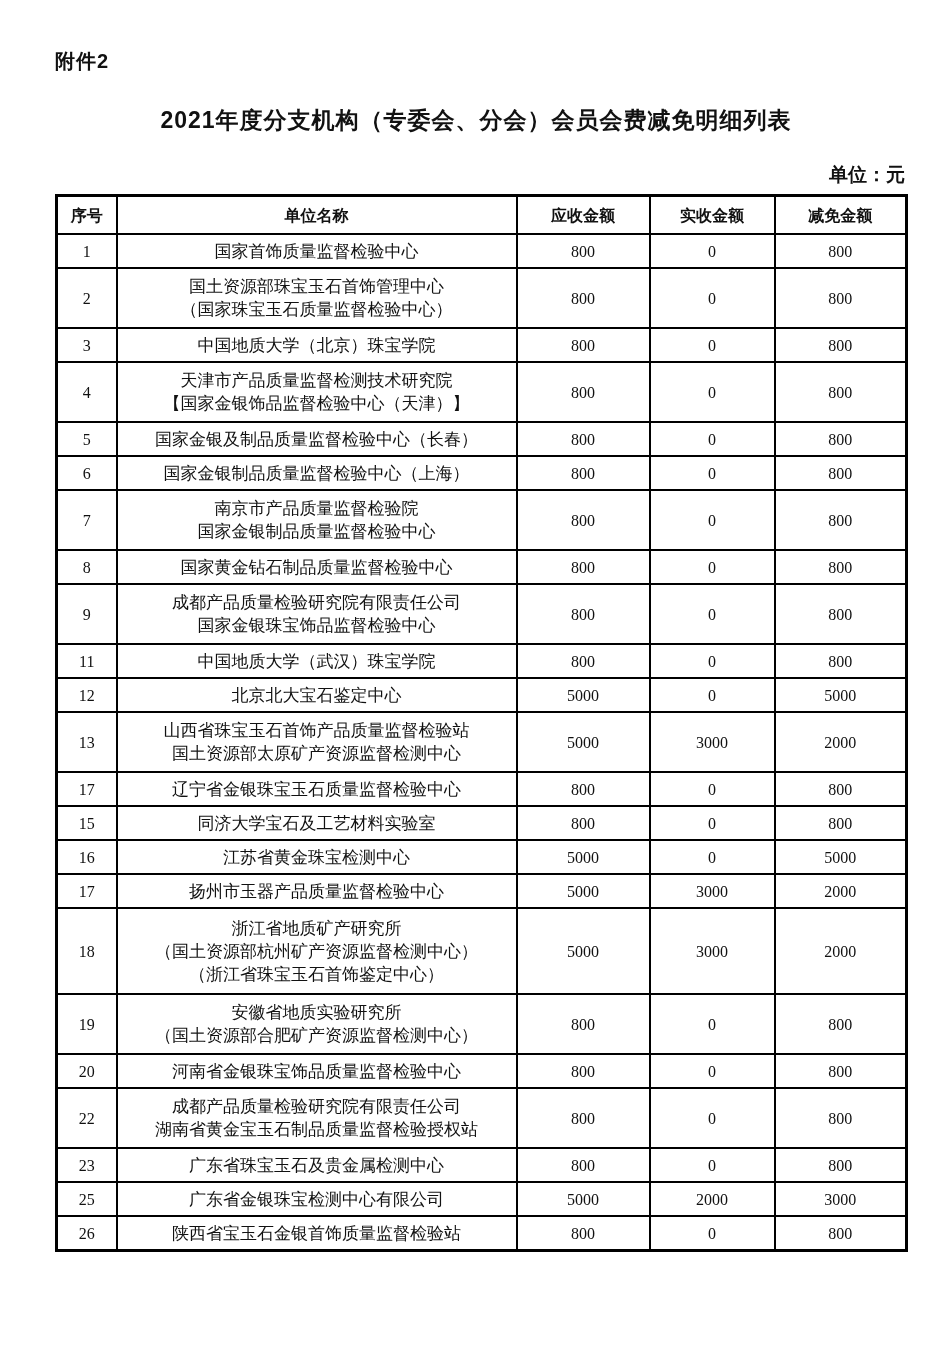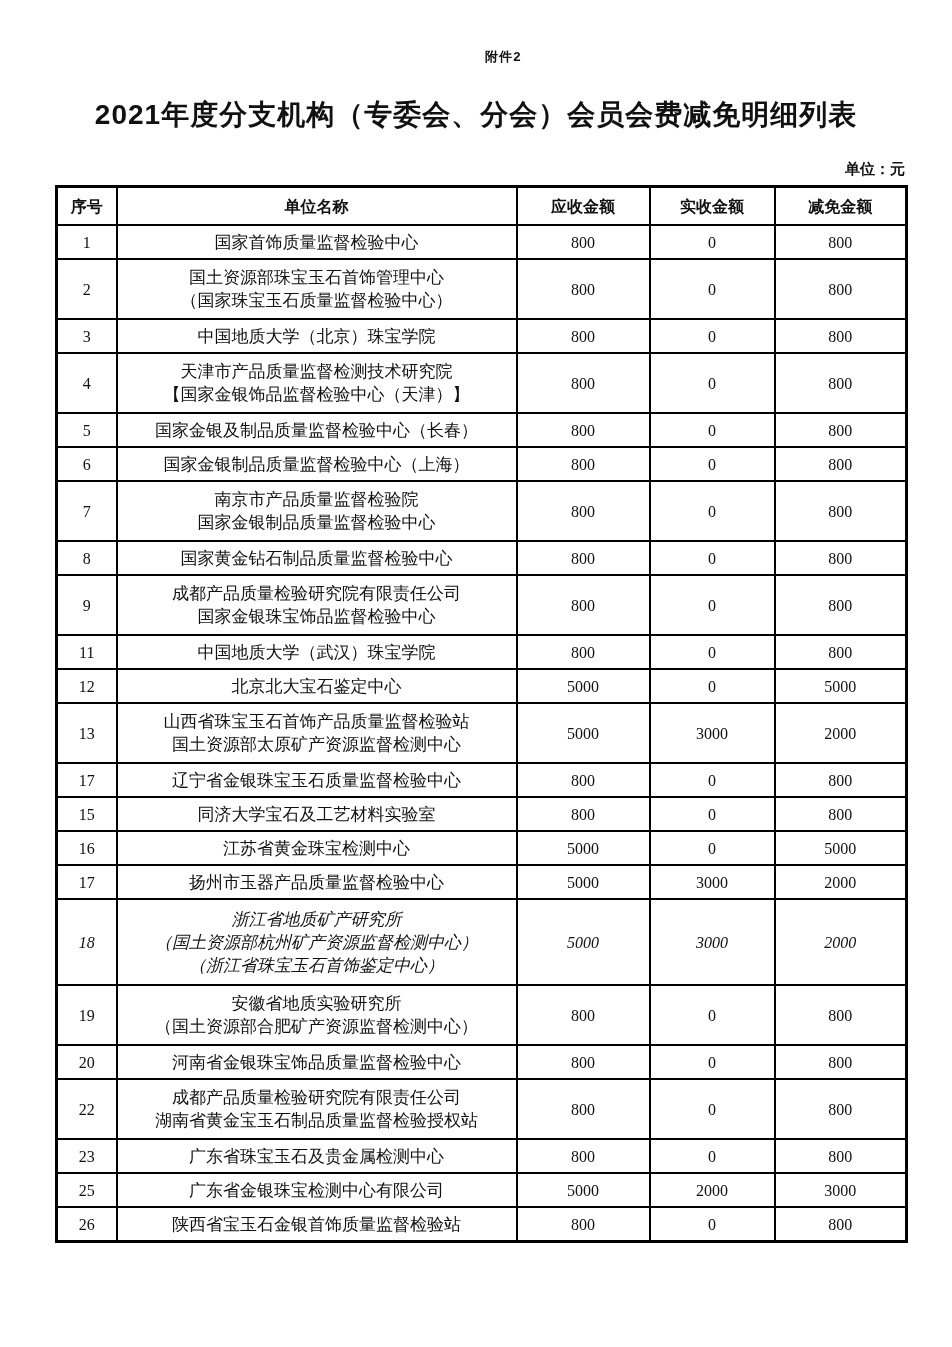--- a/index.html
+++ b/index.html
@@ -9,40 +9,39 @@
     height: 1347px;
     margin: 0 auto;
     background: #ffffff;
     color: #111;
     font-family: "Liberation Serif", "DejaVu Serif", serif;
     overflow: hidden;
     box-sizing: border-box;
   }
   .attachment {
     margin: 48px 0 0 55px;
-    font-family: Liberation Mono, monospace;
+    font-family: Liberation Sans, sans-serif;
     font-weight: bold;
-    font-size: 13px;
+    font-size: 20px;
     letter-spacing: 1px;
-    text-align: center;
   }
   .title {
     margin: 30px 0 0 0;
     text-align: center;
     font-family: "Liberation Sans", "DejaVu Sans", sans-serif;
     font-weight: bold;
-    font-size: 28px;
+    font-size: 23px;
     letter-spacing: 1px;
   }
   .unit-note {
     margin: 26px 47px 6px 0;
     text-align: right;
     font-family: "Liberation Sans", "DejaVu Sans", sans-serif;
     font-weight: bold;
-    font-size: 15px;
+    font-size: 19px;
   }
   table.fee-table {
     margin-left: 55px;
     width: 850px;
     border-collapse: collapse;
     table-layout: fixed;
     border: 3px solid #000;
   }
   table.fee-table th, table.fee-table td {
     border: 2px solid #000;
@@ -67,21 +66,21 @@
     text-align: center;
     font-size: 17px;
     padding-left: 6px;
   }
   td.col-amt {
     text-align: center;
     font-size: 16px;
   }
   tr.row-single td { height: 26px; }
   tr.row-double td { height: 52px; }
-  tr.row-triple td { height: 78px; font-style: italic; }
+  tr.row-triple td { height: 78px; }
   .name-line { white-space: nowrap; }
 </style>
 </head>
 <body>
 
 <div class="page">
 
   <div class="attachment">附件2</div>
 
   <div class="title">2021年度分支机构（专委会、分会）会员会费减免明细列表</div>

